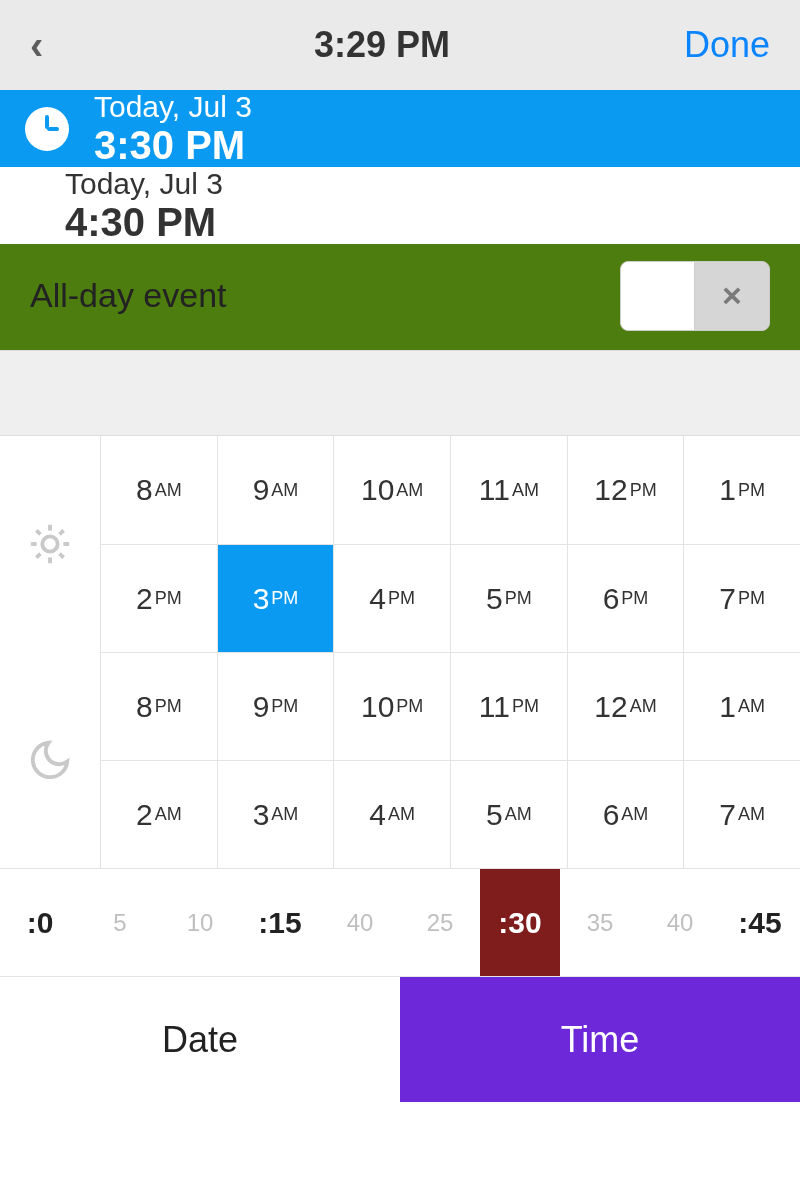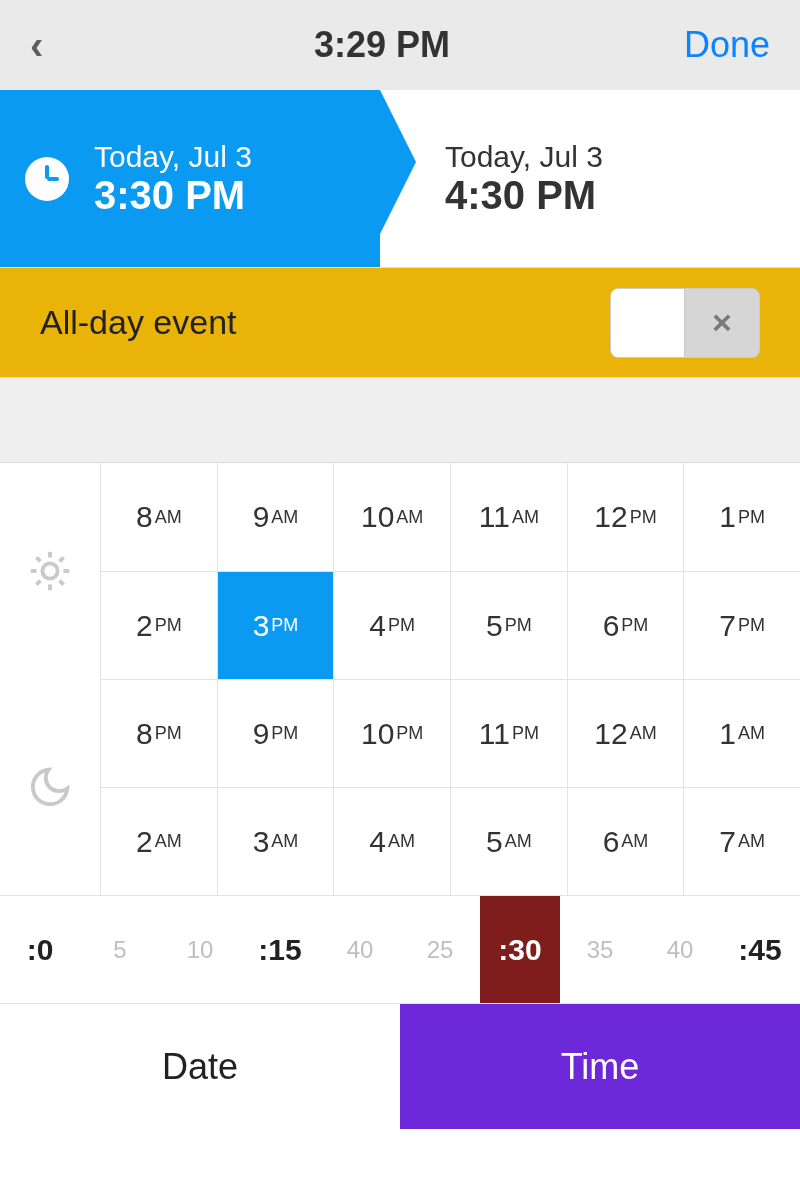--- a/index.html
+++ b/index.html
@@ -3,36 +3,36 @@
 <meta charset="utf-8">
 <style>
   * { box-sizing: border-box; margin: 0; padding: 0; }
   html, body { width: 800px; height: 1196px; font-family: -apple-system, "Helvetica Neue", Arial, sans-serif; background: #fff; }
   .header { height: 90px; background: #eaeaea; display: flex; align-items: center; justify-content: space-between; padding: 0 30px; }
   .back-btn { width: 50px; display:flex; align-items:center; }
   .back-chev { font-size: 40px; font-weight:600; color:#5e5e5e; }
   .clock-title { font-size: 36px; font-weight: 600; color:#333; }
   .done { font-size: 36px; color:#0A84FF; font-weight:400; }
 
-  .range { display:flex; height:178px; border-bottom:1px solid #ddd; }
+  .range { display:flex; height:151px; border-bottom:1px solid #ddd;flex-direction:column; }
   .range-start { flex:1; background:#0A9AF2; color:#fff; display:flex; align-items:center; padding-left:25px; position:relative; }
   .range-start::after {
     content:""; position:absolute; right:-36px; top:0; width:0; height:0;
     border-top:72.5px solid transparent; border-bottom:72.5px solid transparent;
     border-left:36px solid #0A9AF2;
   }
   .range-end { flex:1; background:#fff; color:#333; display:flex; align-items:center; padding-left:65px; }
   .clock-icon { width:44px; height:44px; border-radius:50%; background:#fff; position:relative; margin-right:25px; flex-shrink:0; }
   .clock-icon::before, .clock-icon::after { content:""; position:absolute; background:#0A9AF2; border-radius:2px; }
   .clock-icon::before { width:4px; height:14px; left:20px; top:8px; }
   .clock-icon::after  { width:12px; height:4px; left:22px; top:20px; }
   .range-date { font-size:30px; line-height:1.1; }
   .range-time { font-size:40px; font-weight:700; line-height:1.1; }
 
-  .allday { height:110px; background:#eab308; border-bottom:1px solid #ddd; display:flex; align-items:center; justify-content:space-between; padding:0 40px; }
+  .allday { height:110px; background:#4d7c0f; border-bottom:1px solid #ddd; display:flex; align-items:center; justify-content:space-between; padding:0 30px; }
   .allday-label { font-size:34px; color:#222; }
   .toggle { width:150px; height:70px; border:1px solid #ccc; border-radius:8px; background:#d6d6d6; display:flex; overflow:hidden; }
   .toggle-knob { width:74px; background:#fff; border-right:1px solid #ccc; border-radius:6px 0 0 6px; }
   .toggle-x { flex:1; display:flex; align-items:center; justify-content:center; font-size:34px; color:#7a7a7a; font-weight:600; }
 
   .spacer { height:85px; background:#efefef; border-bottom:1px solid #ddd; }
 
   .hours { display:flex; border-bottom:1px solid #e3e3e3; }
   .hours-icons { width:100px; display:flex; flex-direction:column; }
   .hours-icons > div { flex:1; display:flex; align-items:center; justify-content:center; }

